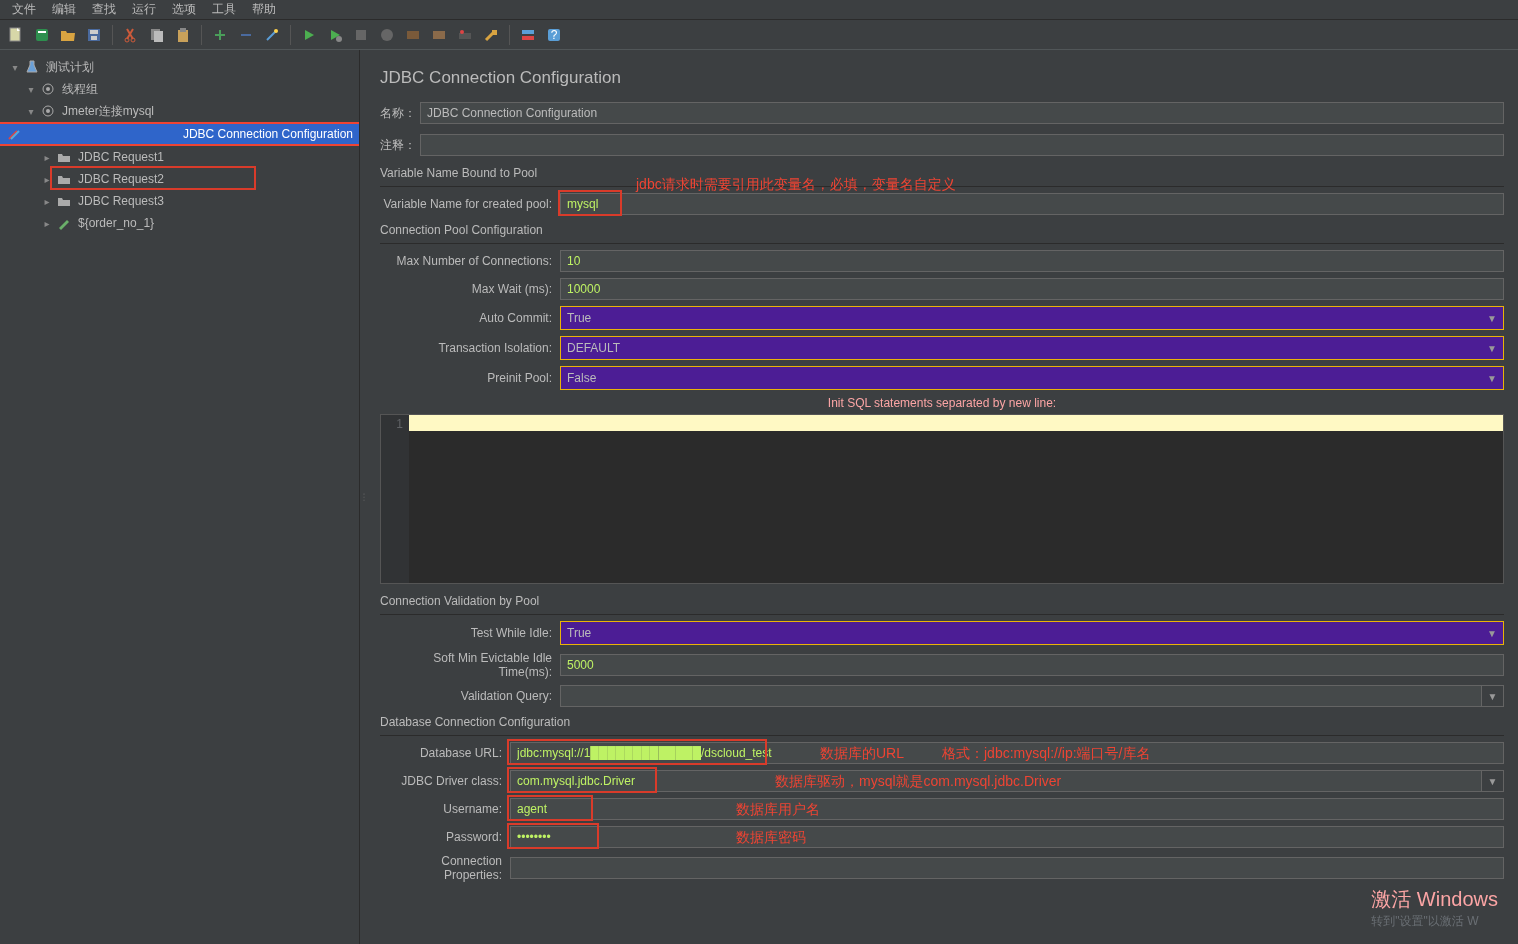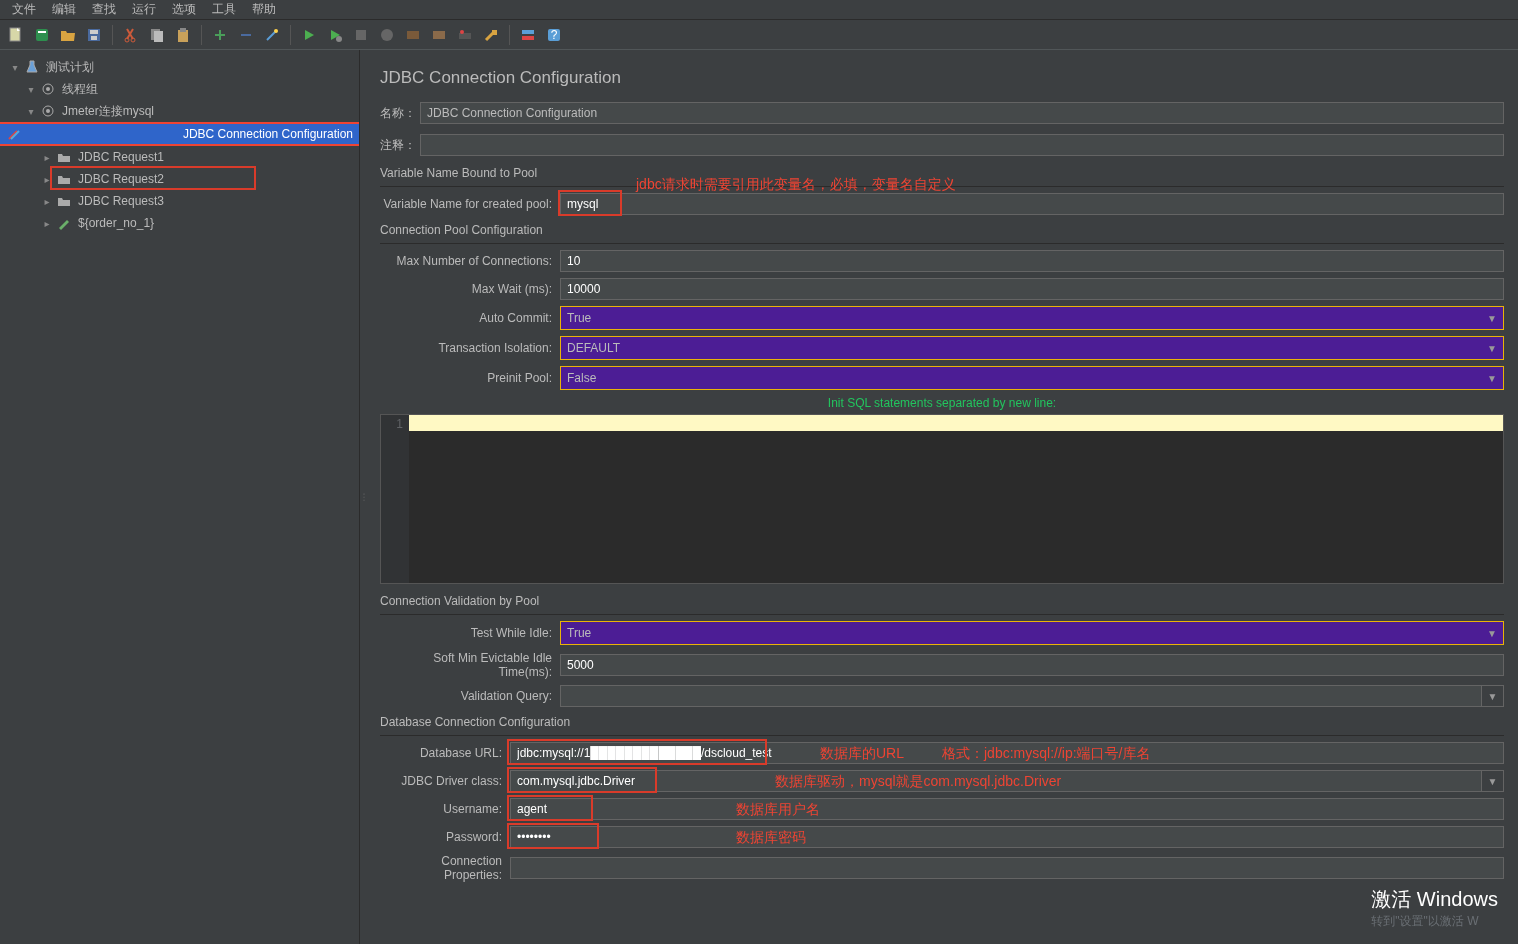--- a/index.html
+++ b/index.html
@@ -23,31 +23,31 @@
 .content { flex: 1; background: #3c3f41; padding: 10px 14px 0 14px; overflow: hidden; position: relative; }
 .panel-title { font-size: 17px; color: #bbbbbb; margin: 8px 0 14px 0; }
 .form-row { display: flex; align-items: center; margin-bottom: 10px; }
 .form-row label.fl { width: 40px; text-align: left; color: #bbbbbb; }
 .form-row input.wide { flex: 1; background: #45494a; border: 1px solid #646464; color: #bbbbbb; height: 22px; padding: 0 6px; }
 .section-title { color: #bbbbbb; margin: 8px 0 6px 0; }
 .hr { height:1px; background:#2b2b2b; margin-bottom:6px;}
 .field-row { display: flex; align-items: center; margin-bottom: 6px; }
 .field-row .lbl { width: 180px; text-align: right; padding-right: 8px; color: #bbbbbb; }
 .field-row .val { flex: 1; }
-.inp { width: 100%; background: #45494a; border: 1px solid #646464; color: #ffffff; height: 22px; padding: 0 6px; }
+.inp { width: 100%; background: #45494a; border: 1px solid #646464; color: #bef264; height: 22px; padding: 0 6px; }
 .sel { width: 100%; background: #4c1d95; border: 1px solid #eab308; color: #bbbbbb; height: 24px; padding: 0 6px; display:flex; align-items:center; justify-content:space-between;}
 .sel .arrow{ color:#999; font-size:10px;}
-.init-lbl { text-align: center; color: #22c55e; margin: 4px 0; }
+.init-lbl { text-align: center; color: #fca5a5; margin: 4px 0; }
 .editor { height: 170px; border: 1px solid #555; display: flex; background: #2b2b2b; }
 .ed-gutter { width: 28px; background: #313335; color: #606366; text-align: right; padding: 2px 6px 0 0; font-size: 11px; }
 .ed-area { flex: 1; position: relative; }
 .ed-line1 { position: absolute; top: 0; left: 0; right: 0; height: 16px; background: #fff9c4; }
 .red-ann { color: #e43; position: absolute; font-size: 14px; white-space: nowrap; }
 .watermark { position:absolute; right:20px; bottom:14px; text-align:left; color:#7a7e82; }
-.watermark .w1{ font-size:20px; color:#ffffff;}
+.watermark .w1{ font-size:20px; color:#fca5a5;}
 .watermark .w2{ font-size:12px; color:#6a6f74;}
 svg { display:block; }
 </style>
 </head>
 <body>
 
 <div class="menubar">
   <span>文件</span>
   <span>编辑</span>
   <span>查找</span>

